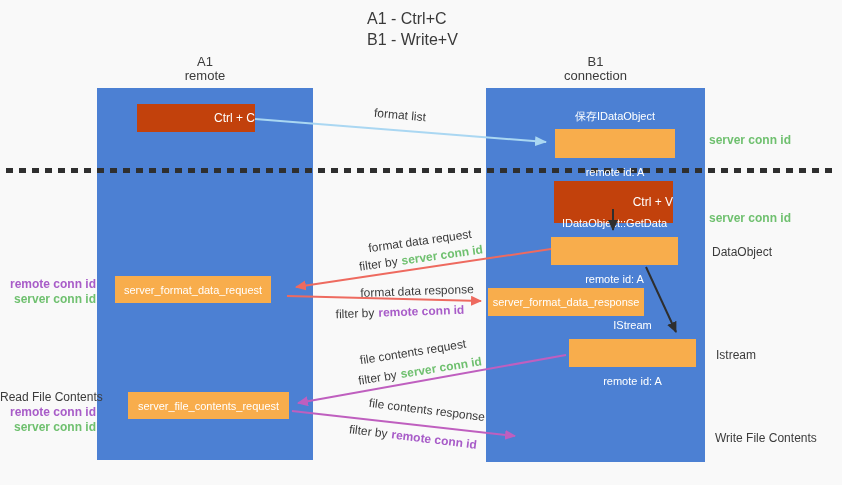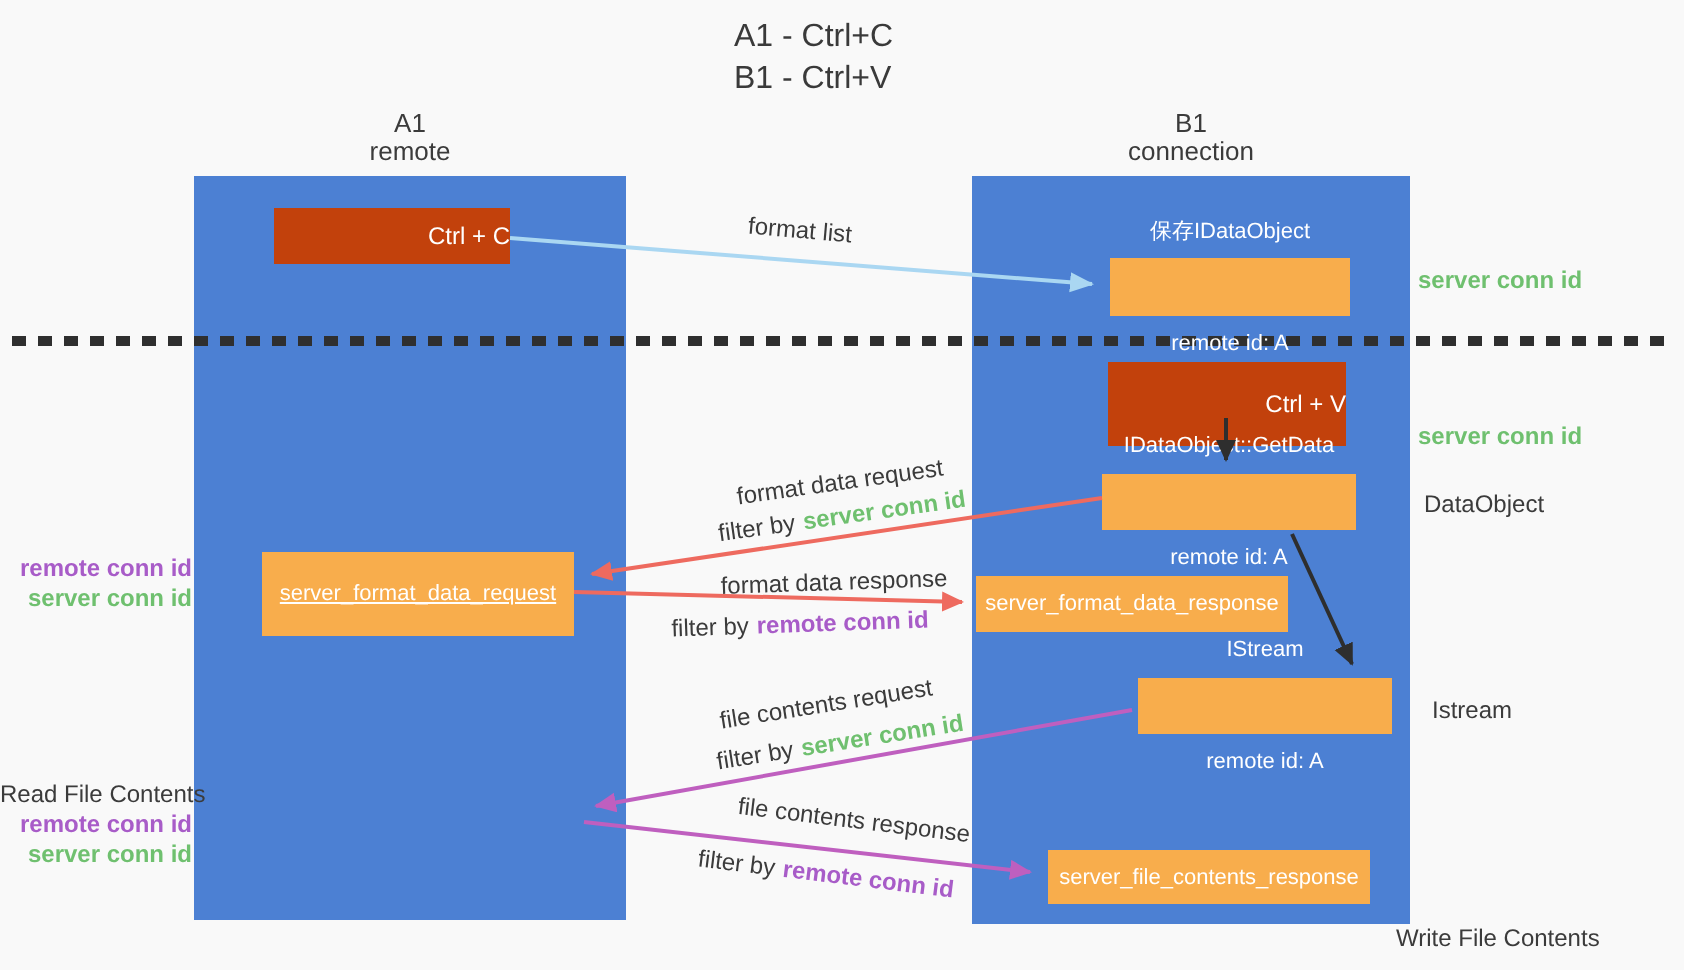--- a/index.html
+++ b/index.html
@@ -21,21 +21,21 @@
   .gbox{position:absolute;background:#c2410c;color:#fff;display:flex;align-items:center;
     justify-content:flex-end;font-size:12px;}
   .obox{position:absolute;background:#f8ad4c;color:#fff;display:flex;flex-direction:column;
     align-items:center;justify-content:center;font-size:11px;line-height:14px;white-space:nowrap;text-align:center;gap:42px;}
 
   #box-ctrl-c{left:137px;top:104px;width:118px;height:28px;}
   #box-ctrl-v{left:554px;top:181px;width:119px;height:42px;}
   #box-save{left:555px;top:129px;width:120px;height:29px;}
   #box-getdata{left:551px;top:237px;width:127px;height:28px;align-items:center;}
   #box-istream{left:569px;top:339px;width:127px;height:28px;}
-  #box-format-req{left:131px;top:276px;width:156px;height:42px;text-decoration:underline;}
+  #box-format-req{left:115px;top:276px;width:156px;height:27px;}
   #box-format-resp{left:488px;top:288px;width:156px;height:28px;}
   #box-file-req{left:128px;top:392px;width:161px;height:27px;}
   #box-file-resp{left:524px;top:425px;width:161px;height:27px;}
 
   .alabel{position:absolute;font-size:12px;color:#3b3b3b;white-space:nowrap;
     transform:translate(-50%,-50%) rotate(var(--rot,0deg));}
   .grn{color:#6fc06f;font-weight:bold;margin-left:4px;}
   .pur{color:#a85cc8;font-weight:bold;margin-left:4px;}
 
   .sidegroup{position:absolute;left:0;width:96px;text-align:right;font-size:12px;line-height:15px;white-space:nowrap;}
@@ -49,21 +49,21 @@
 
   svg.arrows{position:absolute;left:0;top:0;width:842px;height:485px;pointer-events:none;}
 </style>
 </head>
 <body>
 
 <div id="stage">
 
   <div class="title">
     <div>A1 - Ctrl+C</div>
-    <div>B1 - Ctrl+V</div>
+    <div>B1 - Write+V</div>
   </div>
 
   <div class="lane-header" id="lane-a1-header">
     <div>A1</div>
     <div>remote</div>
   </div>
   <div class="lane-header" id="lane-b1-header">
     <div>B1</div>
     <div>connection</div>
   </div>
@@ -92,22 +92,22 @@
     <div>IStream</div>
     <div>remote id: A</div>
   </div>
 
   <div class="obox" id="box-format-req">
     <div>server_format_data_request</div>
   </div>
   <div class="obox" id="box-format-resp">
     <div>server_format_data_response</div>
   </div>
-  <div class="obox" id="box-file-resp">
-    <div>server_file_contents_response</div>
+  <div class="obox" id="box-file-req">
+    <div>server_file_contents_request</div>
   </div>
 
   <svg class="arrows" viewBox="0 0 842 485">
     <defs>
       <marker id="mblue" markerUnits="userSpaceOnUse" markerWidth="14" markerHeight="12" refX="11" refY="5" orient="auto">
         <path d="M0,0 L12,5 L0,10 z" fill="#aad7f2"></path>
       </marker>
       <marker id="mblack" markerUnits="userSpaceOnUse" markerWidth="14" markerHeight="12" refX="10" refY="5" orient="auto">
         <path d="M0,0 L11,5 L0,10 z" fill="#2e2e2e"></path>
       </marker>
@@ -170,15 +170,15 @@
   <div class="sidegroup" style="top:390px;">
     <div class="t">Read File Contents</div>
     <div class="p">remote conn id</div>
     <div class="g">server conn id</div>
   </div>
 
   <div class="rlabel g" style="left:709px;top:133px;">server conn id</div>
   <div class="rlabel g" style="left:709px;top:211px;">server conn id</div>
   <div class="rlabel d" style="left:712px;top:245px;">DataObject</div>
   <div class="rlabel d" style="left:716px;top:348px;">Istream</div>
-  <div class="rlabel d" style="left:698px;top:431px;margin-top:31px;">Write File Contents</div>
+  <div class="rlabel d" style="left:715px;top:431px;">Write File Contents</div>
 
 </div>
 
 </body></html>

